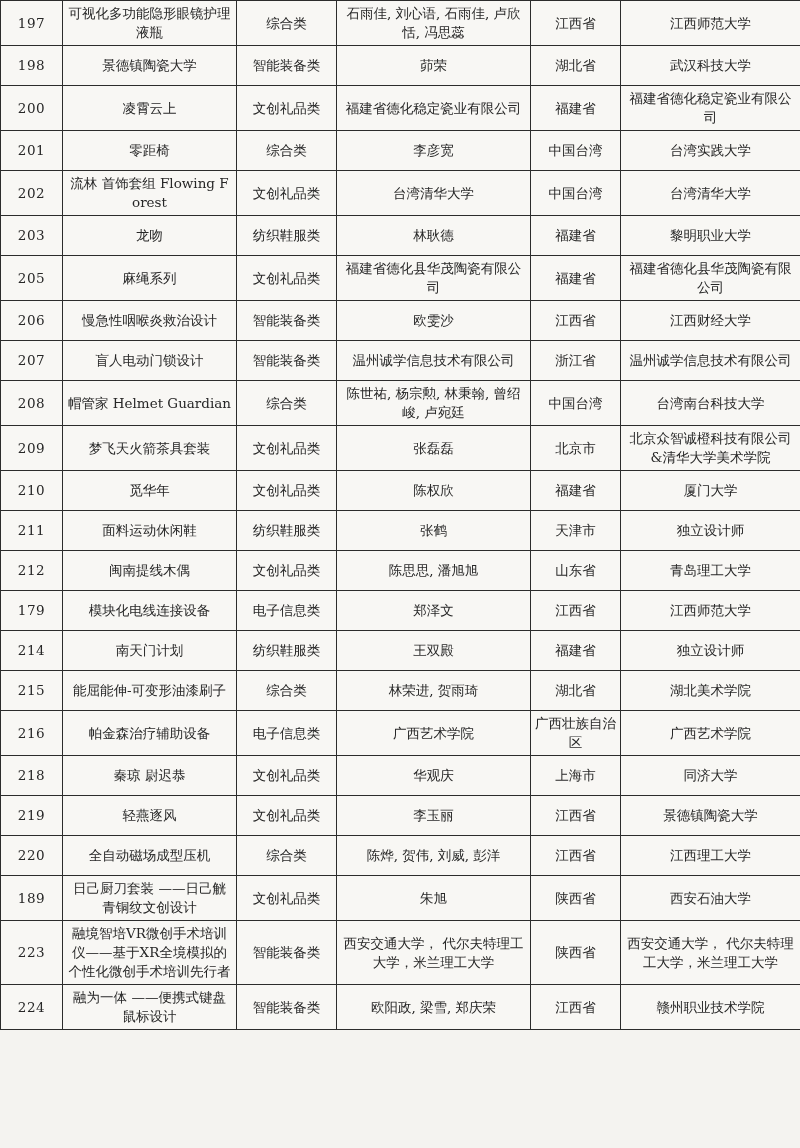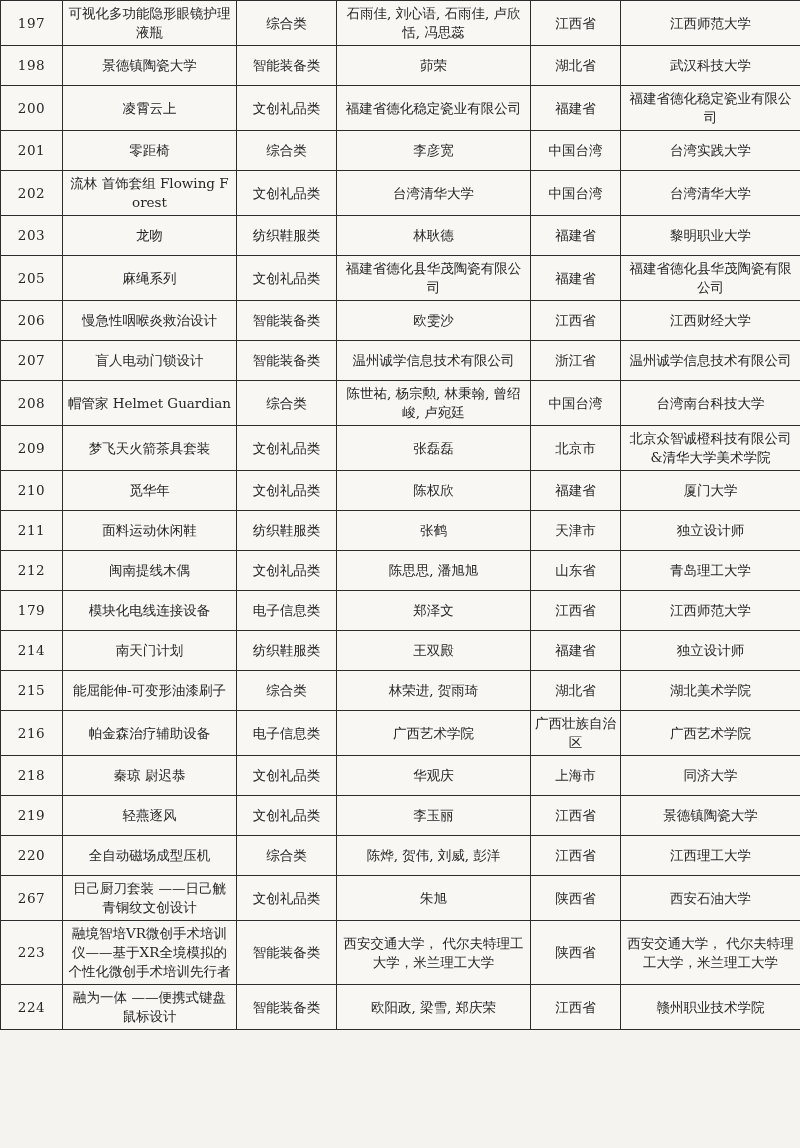--- a/index.html
+++ b/index.html
@@ -204,21 +204,21 @@
       </tr>
       <tr>
         <td class="num">220</td>
         <td>全自动磁场成型压机</td>
         <td>综合类</td>
         <td>陈烨, 贺伟, 刘威, 彭洋</td>
         <td>江西省</td>
         <td>江西理工大学</td>
       </tr>
       <tr>
-        <td class="num">267</td>
+        <td class="num">189</td>
         <td>日己厨刀套装 ——日己觥青铜纹文创设计</td>
         <td>文创礼品类</td>
         <td>朱旭</td>
         <td>陕西省</td>
         <td>西安石油大学</td>
       </tr>
       <tr>
         <td class="num">223</td>
         <td>融境智培VR微创手术培训仪——基于XR全境模拟的个性化微创手术培训先行者</td>
         <td>智能装备类</td>

